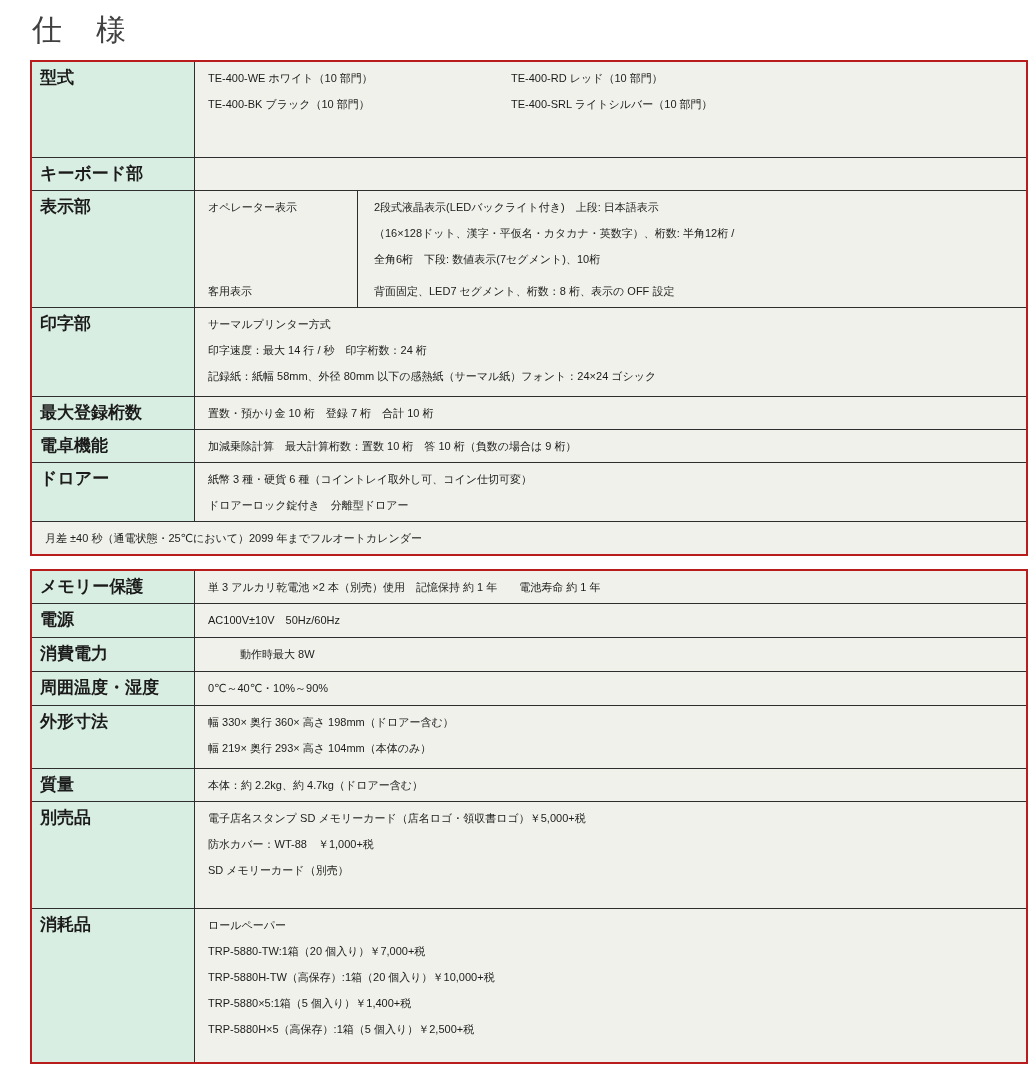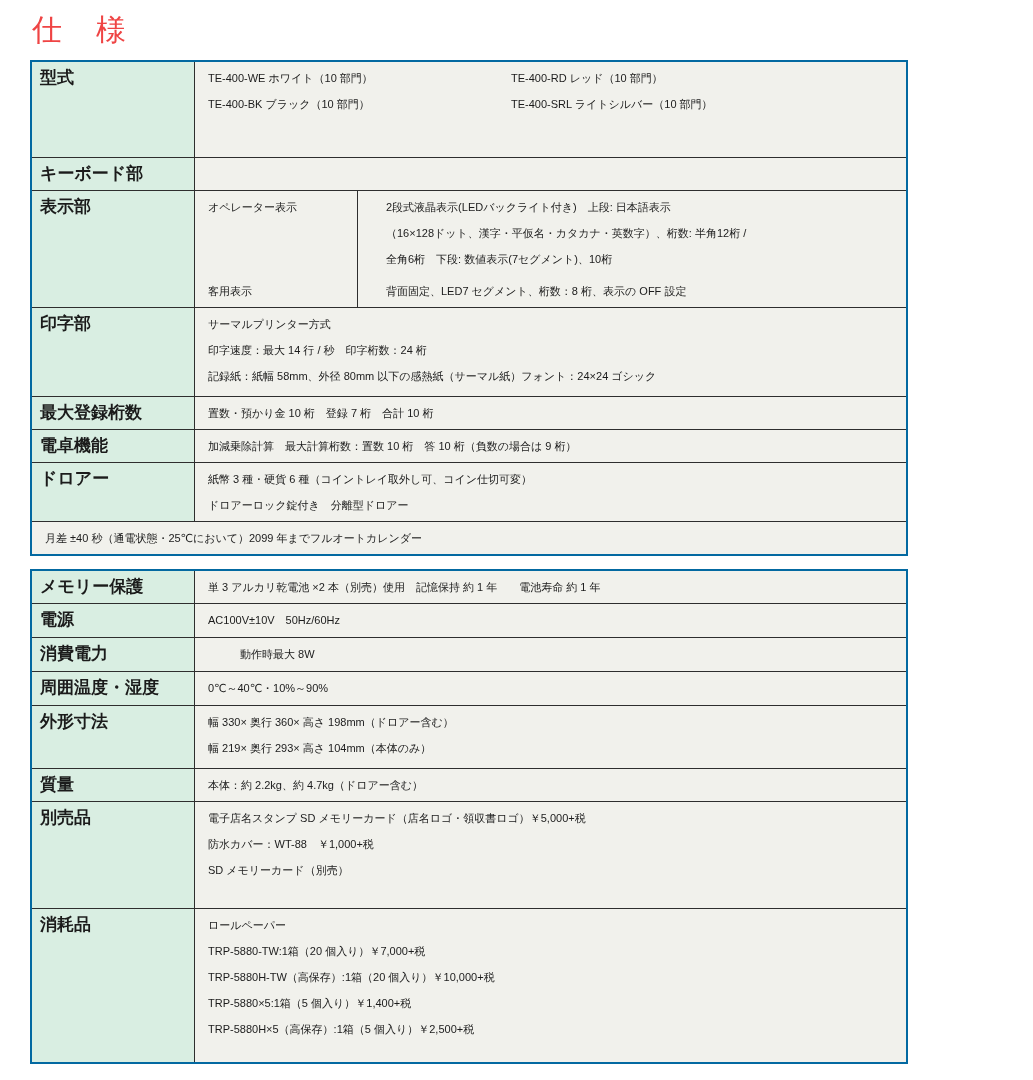--- a/index.html
+++ b/index.html
@@ -17,25 +17,25 @@
   }
   .page {
     padding: 10px 25px 0 30px;
   }
   .page-title {
     font-size: 30px;
     font-weight: 500;
     letter-spacing: 2px;
     margin: 2px 0 12px 2px;
     line-height: 1.2;
-    color: #ef4444;
+    color: #404040;
   }
   .spec-table {
-    width: 878px;
-    border: 2px solid #0369a1;
+    width: 998px;
+    border: 2px solid #b91c1c;
     box-sizing: border-box;
     background: #f1f1ec;
   }
   .spec-table + .spec-table {
     margin-top: 13px;
   }
   .row {
     display: flex;
     align-items: stretch;
   }
@@ -82,21 +82,21 @@
     grid-template-columns: 162px 1fr;
     grid-template-rows: auto 1fr;
   }
   .sub-label {
     padding: 3px 6px 3px 13px;
     line-height: 26px;
     white-space: nowrap;
   }
   .sub-content {
     border-left: 1px solid #2e2e2e;
-    padding: 3px 10px 3px 28px;
+    padding: 3px 10px 3px 16px;
   }
   
   #table1 .row:nth-child(1) { min-height: 95px; }
   #table1 .row:nth-child(2) { min-height: 32px; }
   #table1 .row:nth-child(3) { min-height: 116px; justify-content: space-between; }
   #table1 .row:nth-child(4) { min-height: 88px; }
   #table1 .row:nth-child(5) { min-height: 30px; }
   #table1 .row:nth-child(6) { min-height: 32px; }
   #table1 .row:nth-child(7) { min-height: 58px; }
   #table1 .row:nth-child(8) { min-height: 31px; }

